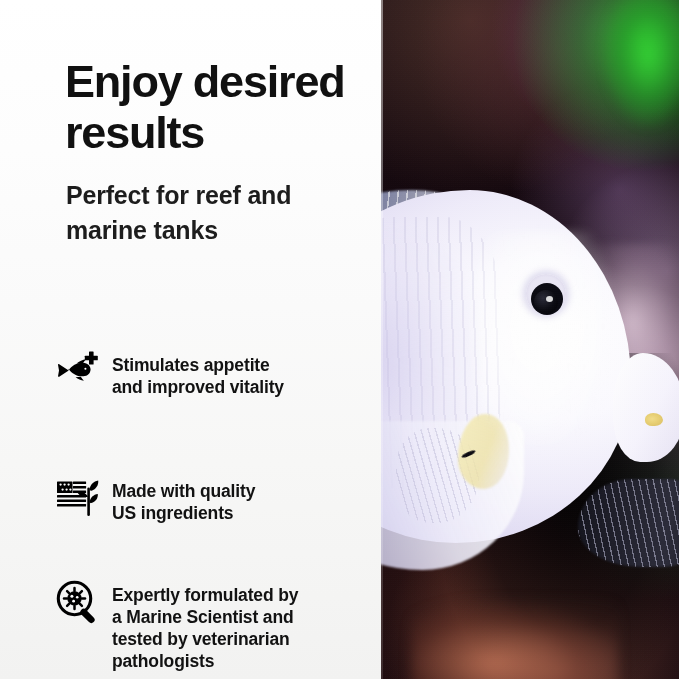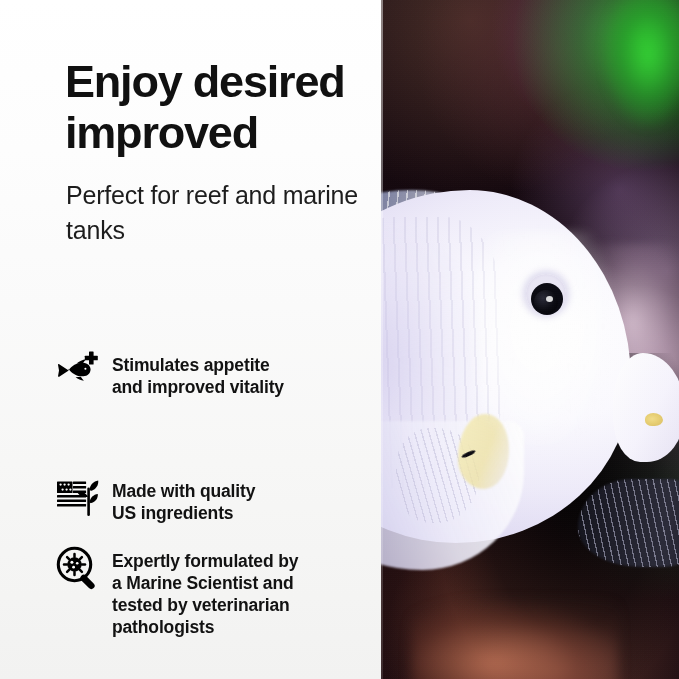--- a/index.html
+++ b/index.html
@@ -49,21 +49,21 @@
     color: #111111;
   }
 
   .subhead {
     position: absolute;
     left: 66px;
     top: 178px;
     width: 300px;
     font-size: 25px;
     line-height: 35px;
-    font-weight: 400;
+    font-weight: 700;
     letter-spacing: -0.2px;
     color: #1d1d1d;
   }
 
   
   .features {
     position: absolute;
     left: 56px;
     top: 348px;
     width: 310px;
@@ -95,21 +95,21 @@
     font-size: 17.5px;
     line-height: 22px;
     font-weight: 700;
     letter-spacing: -0.15px;
     color: #121212;
     white-space: pre-line;
   }
 
   
   .feature.f1 { margin-bottom: 74px; }
-  .feature.f2 { margin-bottom: 18px; }
+  .feature.f2 { margin-bottom: 52px; }
 
   
   .photo {
     position: absolute;
     left: 381px;
     top: 0;
     width: 298px;
     height: 679px;
     overflow: hidden;
     background: #0a0508;
@@ -406,21 +406,21 @@
     background: linear-gradient(180deg, rgba(255,255,255,0.45), rgba(255,255,255,0.12));
   }
 </style>
 </head>
 <body>
 
 <div id="page">
 
   <div class="left-panel">
 
-    <div class="headline">Enjoy desired improved</div>
+    <div class="headline">Enjoy desired results</div>
 
     <div class="subhead">Perfect for reef and marine tanks</div>
 
     <div class="features">
 
       <div class="feature f1">
         <div class="feature-icon">
           <svg width="46" height="40" viewBox="0 0 46 40" aria-hidden="true">
             <g fill="#000000">
 

